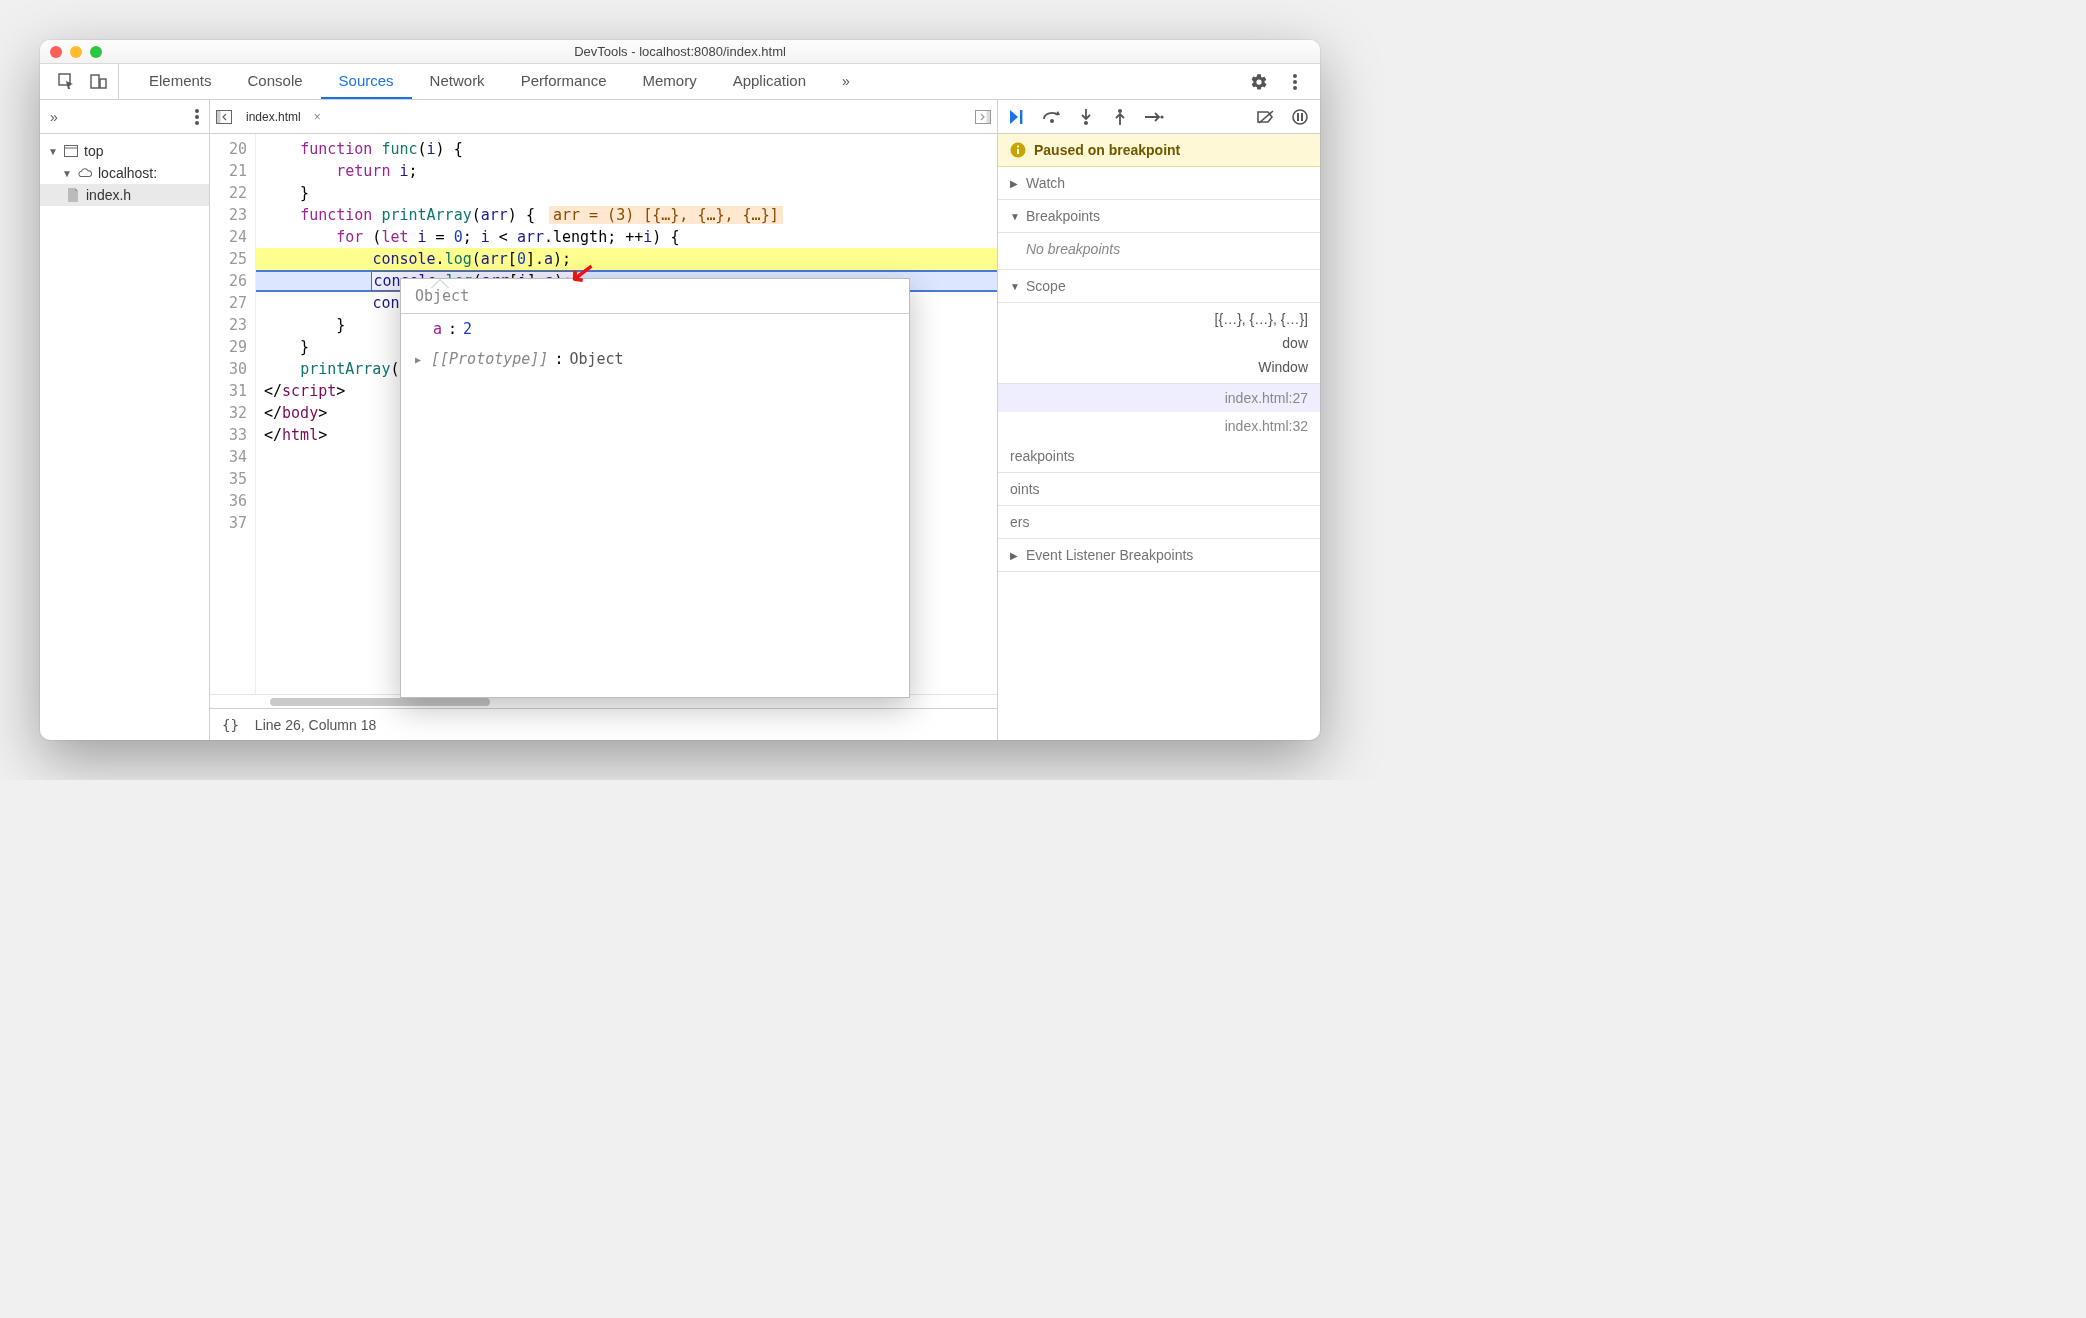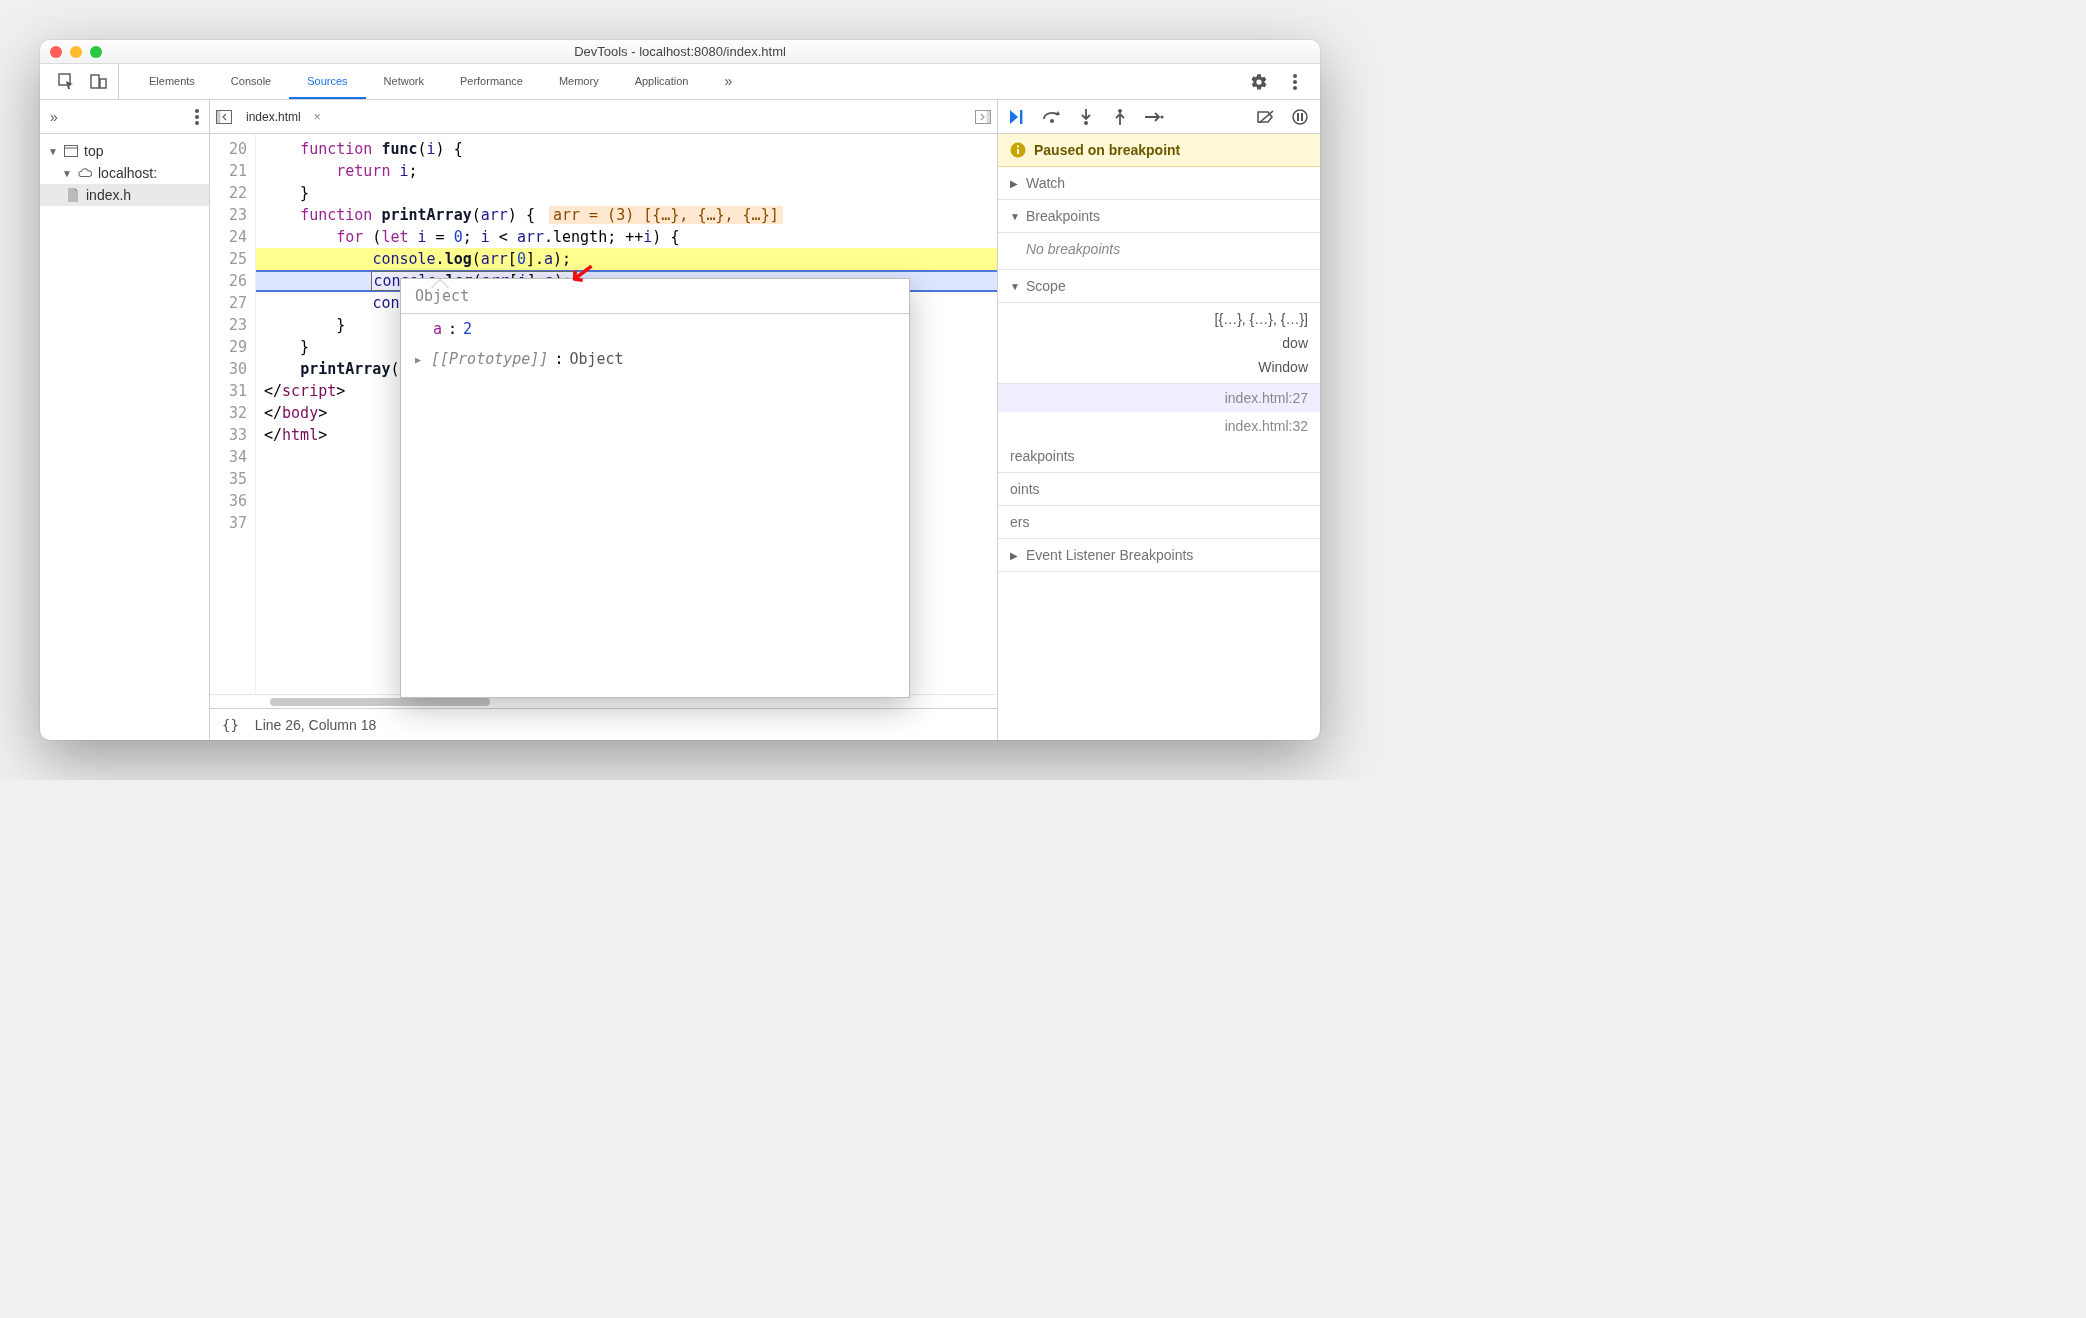--- a/index.html
+++ b/index.html
@@ -35,21 +35,21 @@
   .tabstrip {
     height: 36px;
     border-bottom: 1px solid #d0d0d0;
     display: flex;
     align-items: stretch;
     padding: 0 8px;
   }
   .tabstrip .leading { display:flex; align-items:center; gap:10px; padding:0 8px; border-right:1px solid #d0d0d0;}
   .tabstrip .icon-btn { width:22px; height:22px; display:flex; align-items:center; justify-content:center; color:#555; cursor:pointer;}
   .tabs { display:flex; align-items:stretch; gap:0; padding-left: 12px; flex:1;}
-  .tab { padding: 0 18px; display:flex; align-items:center; font-size:11px; color:#555; cursor:pointer; border-bottom: 2px solid transparent;}
+  .tab { padding: 0 18px; display:flex; align-items:center; font-size:15px; color:#555; cursor:pointer; border-bottom: 2px solid transparent;}
   .tab.active { color:#1a73e8; border-bottom-color:#1a73e8;}
   .tabstrip .trailing { display:flex; align-items:center; gap:14px; padding-right:6px;}
   .chev { font-size:14px; color:#555;}
   
   .main { display:flex; height: 640px; position:relative;}
   
   .left-pane { width: 170px; border-right:1px solid #d0d0d0; display:flex; flex-direction:column;}
   .left-header { height:34px; border-bottom:1px solid #d0d0d0; display:flex; align-items:center; justify-content:space-between; padding:0 10px;}
   .tree { padding: 6px 0; font-size:14px; color:#333;}
   .tree-row { display:flex; align-items:center; gap:6px; padding:3px 8px; white-space:nowrap; overflow:hidden;}
@@ -62,21 +62,21 @@
   .file-tabs { height:34px; border-bottom:1px solid #d0d0d0; display:flex; align-items:center; padding:0 6px; gap:8px;}
   .file-tab { display:flex; align-items:center; gap:13px; padding:0 6px; font-size:12px; color:#333;}
   .file-tab .close{color:#888; cursor:pointer;}
   .editor { flex:1; display:flex; font-family: Menlo, Consolas, monospace; font-size:15px; line-height:22px; position:relative; overflow:hidden;}
   .gutter { background:#fff; color:#999; text-align:right; padding:4px 8px 4px 4px; border-right:1px solid #eee; user-select:none; width:46px;}
   .code { flex:1; padding:4px 0; position:relative; min-width:0;}
   .line { white-space:pre; padding:0 8px; position:relative;}
   .line.hl-yellow{ background:#ffff8f;}
   .line.hl-blue{ background:#dce7ff; box-shadow: inset 0 -2px 0 #4a78d6, inset 0 2px 0 #4a78d6;}
   .inline-hint{ background:#ffe8cf; color:#8a4b00; padding:0 4px; margin-left:14px; font-family:Menlo,monospace;}
-  .kw{color:#9b2393;} .fn{color:#0f172a;font-weight:bold;} .id{color:#1a1a8a;} .num{color:#1a3fc0;} .tag{color:#7a0b5a;}
+  .kw{color:#9b2393;} .fn{color:#0f766e;} .id{color:#1a1a8a;} .num{color:#1a3fc0;} .tag{color:#7a0b5a;}
   .boxed{ outline:1px solid #6b6b6b; background:#eef; padding:0 1px;}
   .status { height:32px; border-top:1px solid #d0d0d0; display:flex; align-items:center; gap:16px; padding:0 12px; color:#555; font-size:14px;}
   .hscroll{ height:14px; border-top:1px solid #e5e5e5; position:relative;}
   .hscroll .thumb{ position:absolute; left:60px; top:3px; height:8px; width:220px; background:#c9c9c9; border-radius:4px;}
   
   .right-pane { width:322px; display:flex; flex-direction:column; font-size:14px; color:#333; overflow:hidden;}
   .dbg-toolbar{ height:34px; border-bottom:1px solid #d0d0d0; display:flex; align-items:center; gap:14px; padding:0 10px;}
   .dbg-toolbar .sp{flex:1;}
   .dbg-ic{ width:20px; height:20px; display:flex; align-items:center; justify-content:center; color:#555; cursor:pointer;}
   .dbg-ic.play{color:#1a73e8;}

